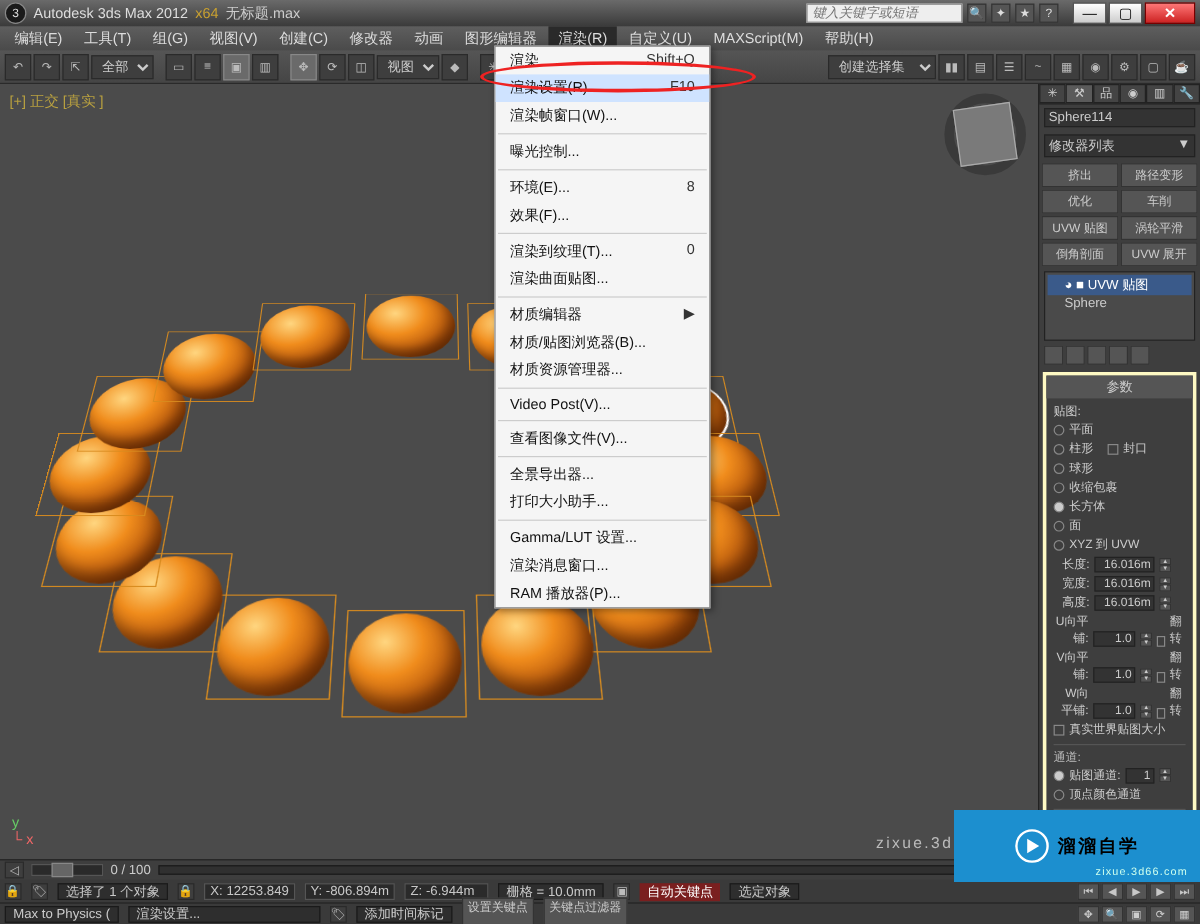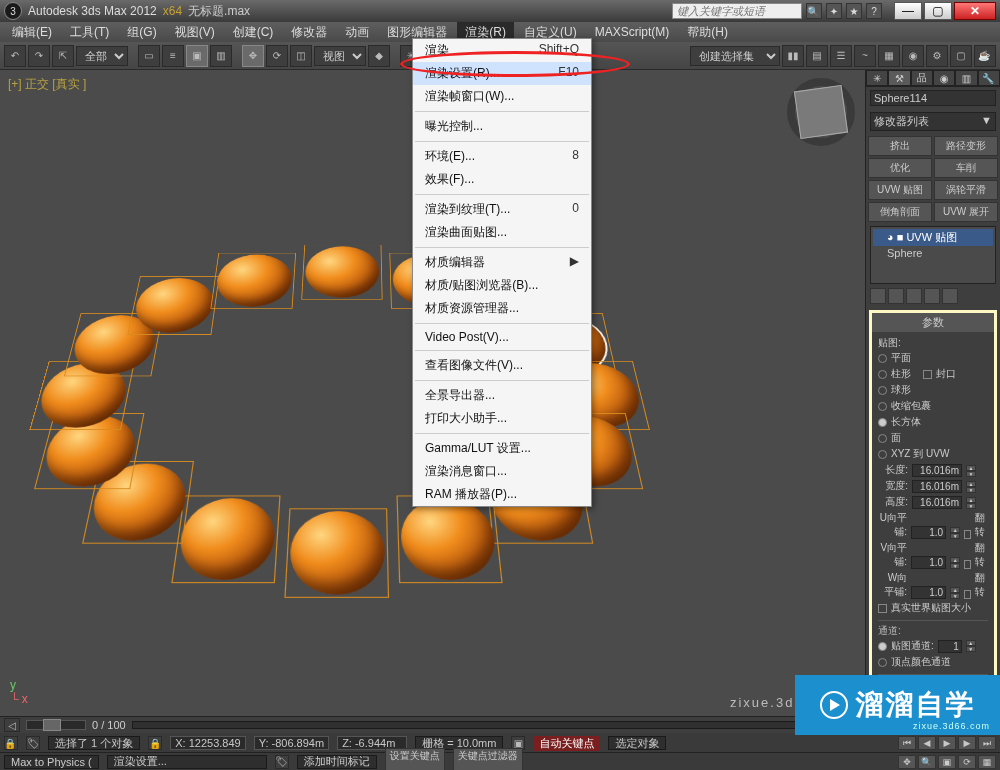--- a/index.html
+++ b/index.html
@@ -104,21 +104,21 @@
 .statusbar { position:absolute; left:0; right:0; bottom:0; height:18px; background:#3a3a3a; display:flex; align-items:center; padding:0 4px; gap:8px; font-size:11px; color:#ccc; border-top:1px solid #222;}
 .status-cell { background:#2e2e2e; border:1px solid #1a1a1a; padding:0 6px; height:14px; display:flex; align-items:center;}
 .autokey { background:#7a1f1f; color:#fff; padding:0 6px;}
 .playback { display:flex; gap:2px; margin-left:auto;}
 .play-b { width:18px; height:14px; background:#555; border:1px solid #333; display:flex; align-items:center; justify-content:center; font-size:9px;}
 
 
 .wm { position:absolute; right:0; bottom:35px; width:205px; height:60px; background:#1c8fcf; display:flex; align-items:center; justify-content:center; gap:8px; z-index:80;}
 .wm-tri { width:28px; height:28px; border:2px solid #fff; border-radius:50%; display:flex; align-items:center; justify-content:center;}
 .wm-tri::after { content:""; width:0; height:0; border-left:10px solid #fff; border-top:6px solid transparent; border-bottom:6px solid transparent; margin-left:3px;}
-.wm-text { color:#ffffff; font-size:28px; font-weight:bold; letter-spacing:2px;}
+.wm-text { color:#000000; font-size:15px; font-weight:bold; letter-spacing:2px;}
 .wm-sub { position:absolute; bottom:4px; right:10px; font-size:9px; color:#cfe; letter-spacing:1px;}
 </style>
 </head>
 <body>
 
 <div class="titlebar">
   <div class="left">
     <div class="app-logo">3</div>
     <span class="title-text">Autodesk 3ds Max 2012</span>
     <span class="title-text title-x64">x64</span>

